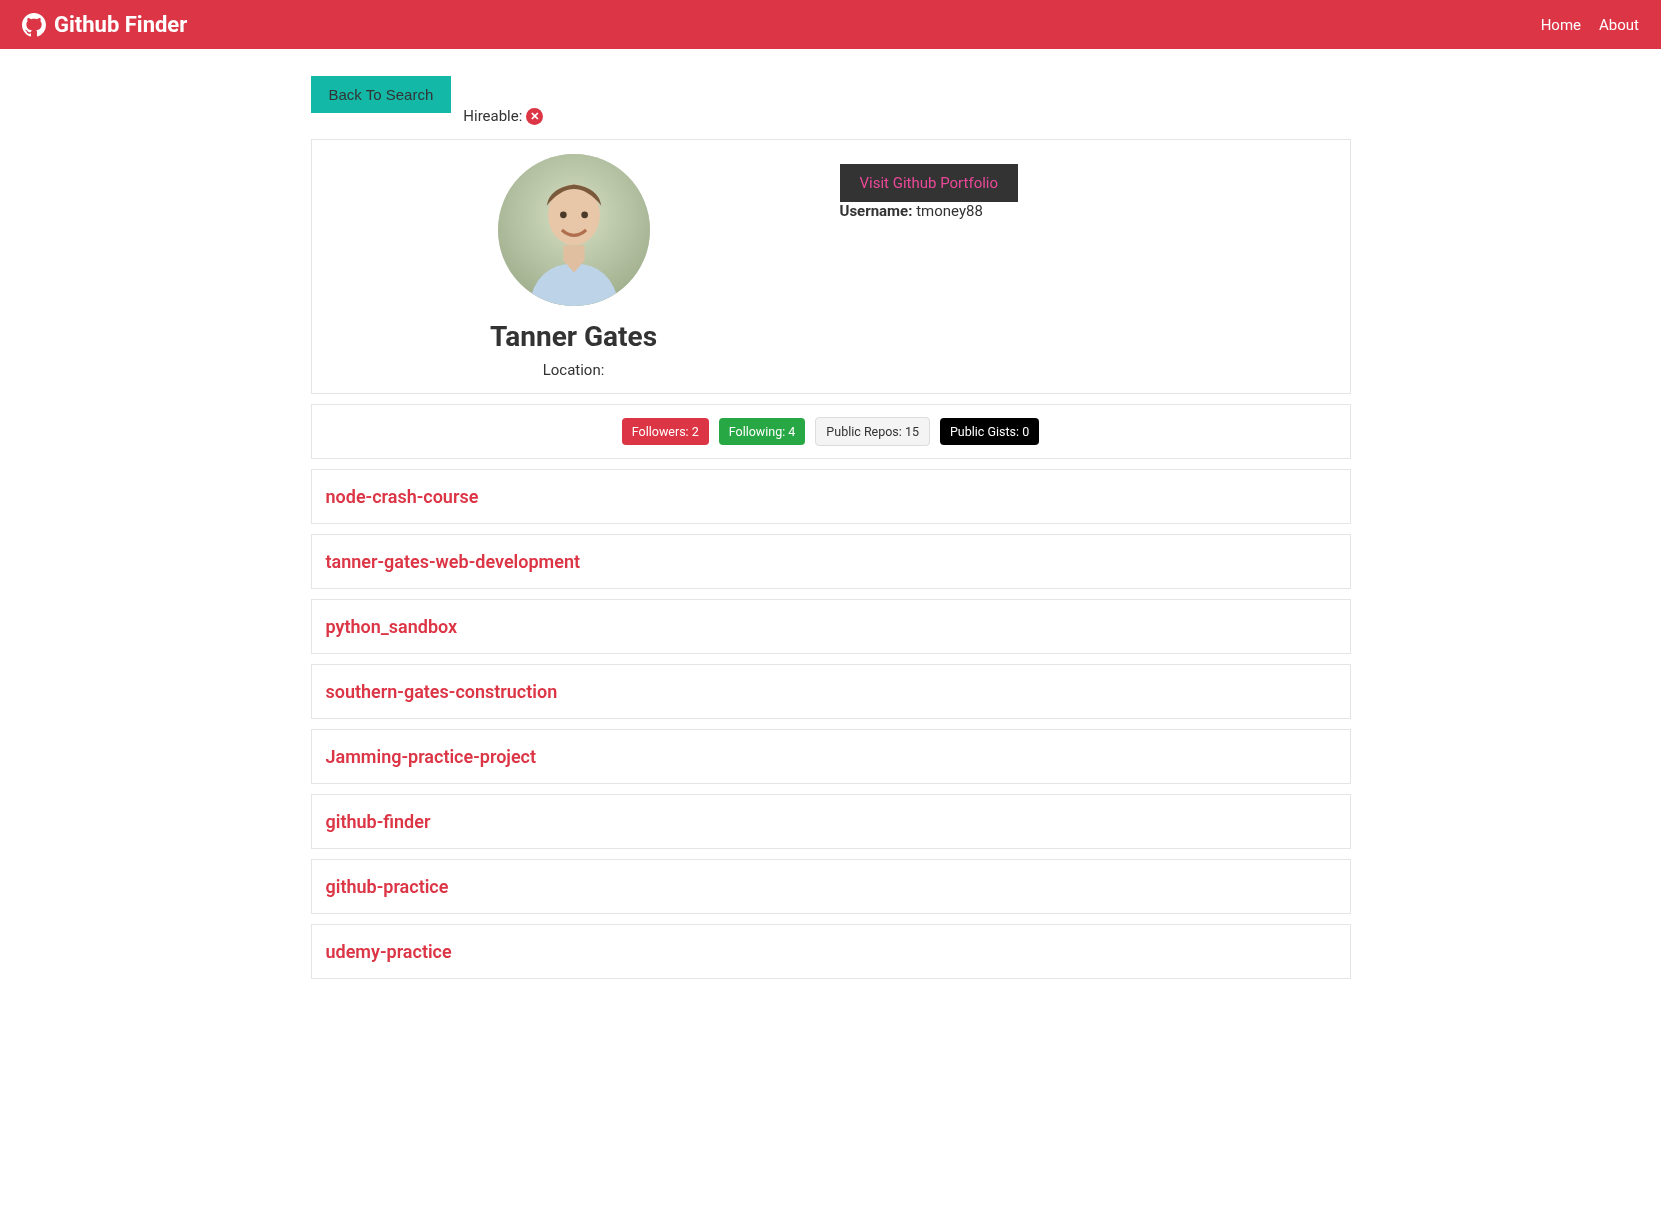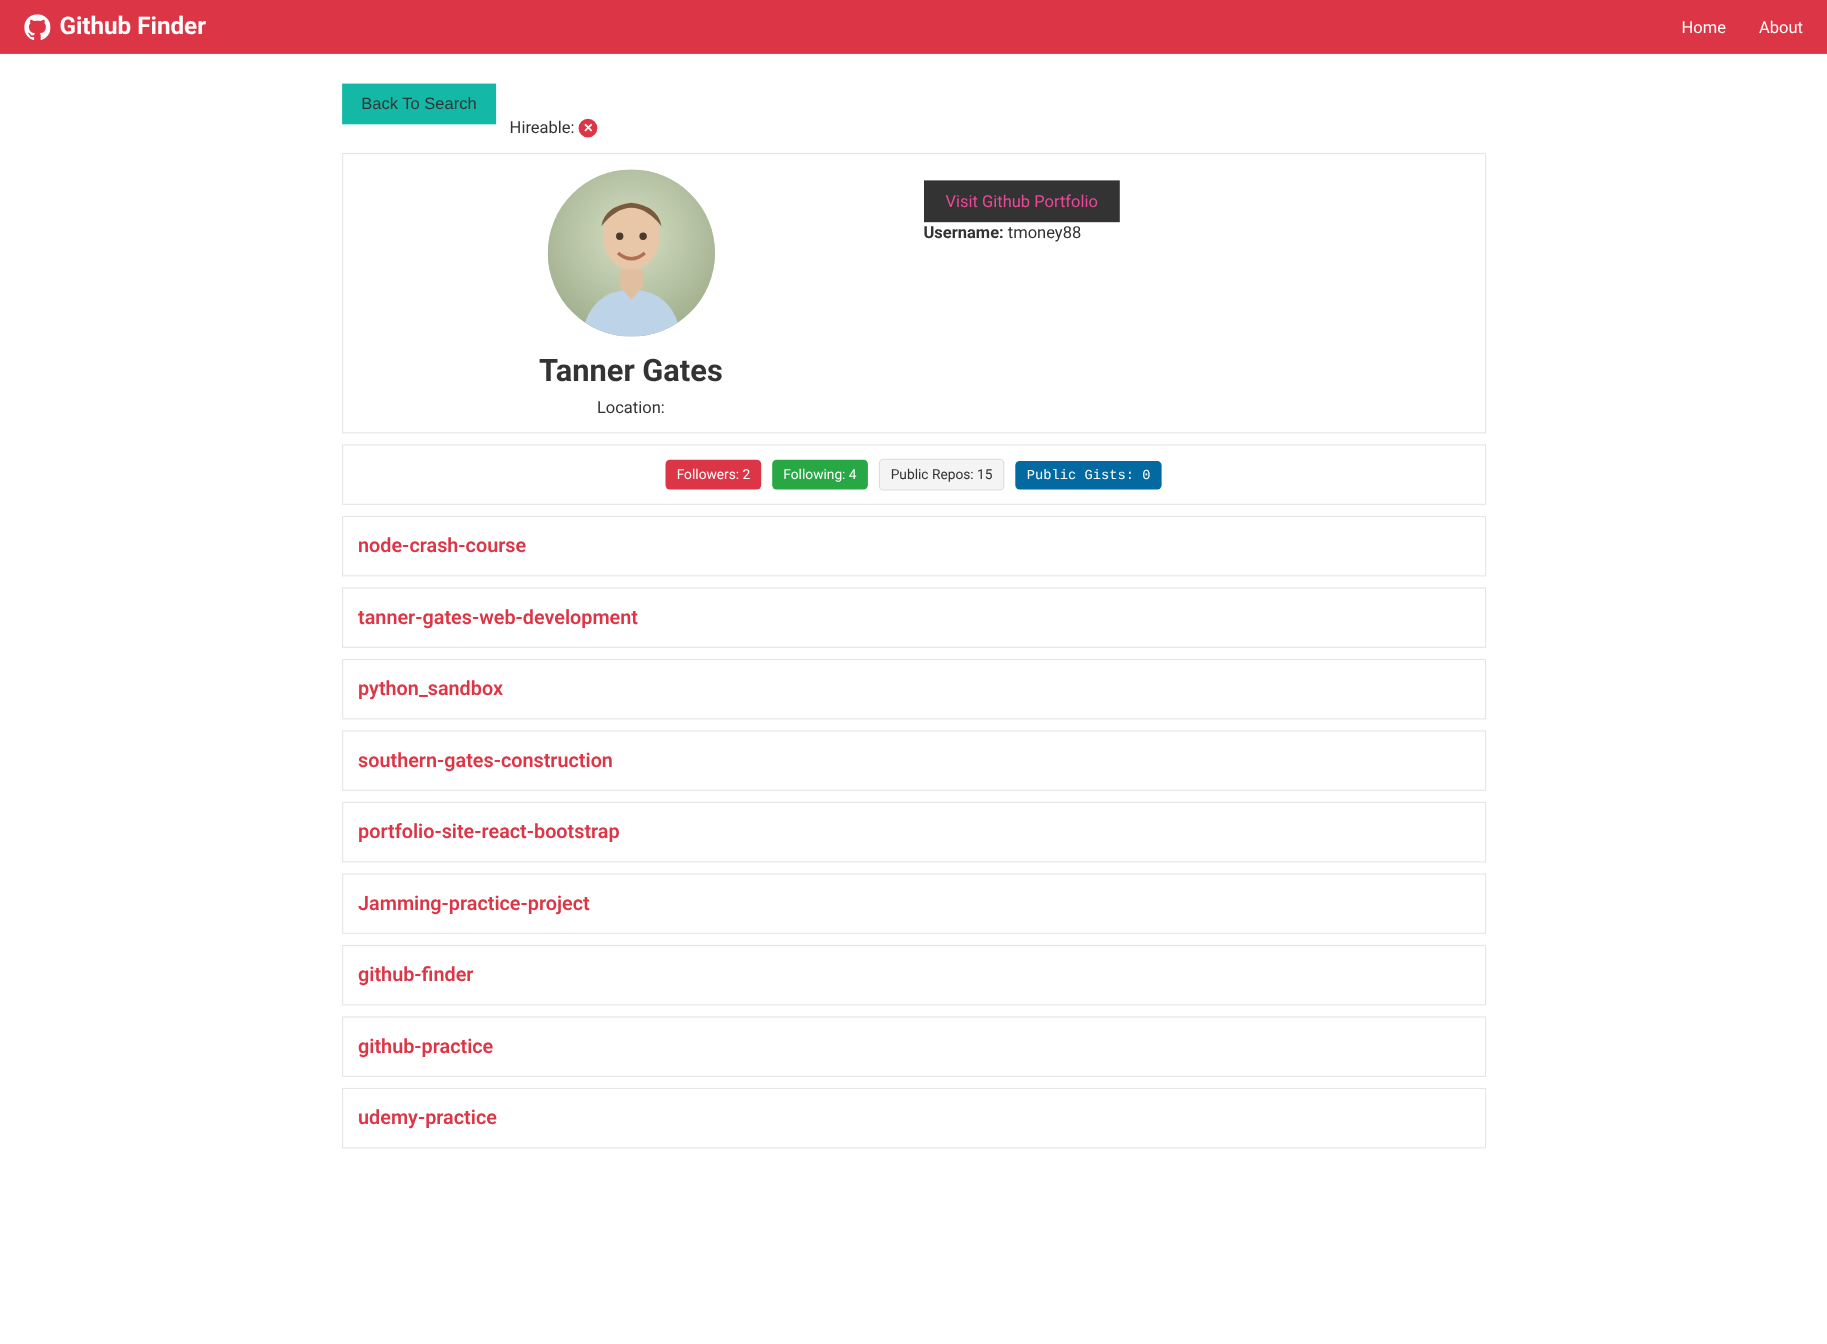--- a/index.html
+++ b/index.html
@@ -13,21 +13,21 @@
   align-items: center;
   padding: 12px 22px;
 }
 .navbar-brand {
   display: flex;
   align-items: center;
   font-size: 22px;
   font-weight: 700;
   gap: 8px;
 }
-.navbar-links { display: flex; gap: 30px; }
+.navbar-links { display: flex; gap: 18px; }
 .navbar-links a {
   color: #fff;
   text-decoration: none;
   font-size: 15px;
   cursor: pointer;
 }
 
 .container {
   max-width: 1040px;
   margin: 0 auto;
@@ -112,21 +112,21 @@
   display: inline-block;
   padding: 6px 10px;
   border-radius: 4px;
   font-size: 12.5px;
   color: #fff;
   margin: 0 3px;
 }
 .badge-light { background: #f4f4f4; color: #333; border: 1px solid #dcdcdc; }
 .badge-primary { background: #dc3545; }
 .badge-success { background: #28a745; }
-.badge-dark { background: #0369a1; font-family: Liberation Mono, monospace; }
+.badge-dark { background: #000000; }
 
 .repo-card { padding: 16px 14px; }
 .repo-link {
   color: #dc3545;
   text-decoration: none;
   font-size: 18px;
   font-weight: 600;
   cursor: pointer;
 }
 
@@ -205,20 +205,19 @@
     <span class="badge badge-success">Following: 4</span>
     <span class="badge badge-light">Public Repos: 15</span>
     <span class="badge badge-dark">Public Gists: 0</span>
   </div>
 
   <div>
     <div class="card repo-card"><a class="repo-link">node-crash-course</a></div>
     <div class="card repo-card"><a class="repo-link">tanner-gates-web-development</a></div>
     <div class="card repo-card"><a class="repo-link">python_sandbox</a></div>
     <div class="card repo-card"><a class="repo-link">southern-gates-construction</a></div>
-    <div class="card repo-card"><a class="repo-link">portfolio-site-react-bootstrap</a></div>
     <div class="card repo-card"><a class="repo-link">Jamming-practice-project</a></div>
     <div class="card repo-card"><a class="repo-link">github-finder</a></div>
     <div class="card repo-card"><a class="repo-link">github-practice</a></div>
     <div class="card repo-card"><a class="repo-link">udemy-practice</a></div>
   </div>
 
 </div>
 
 </body></html>

